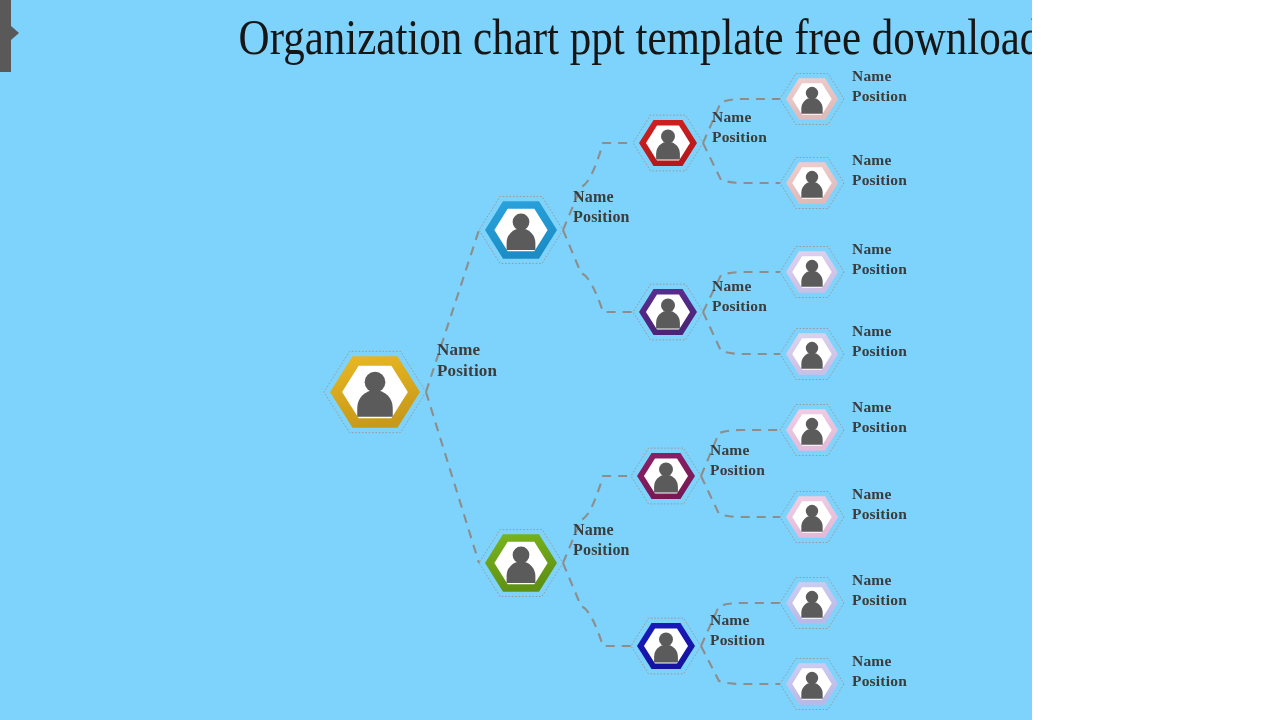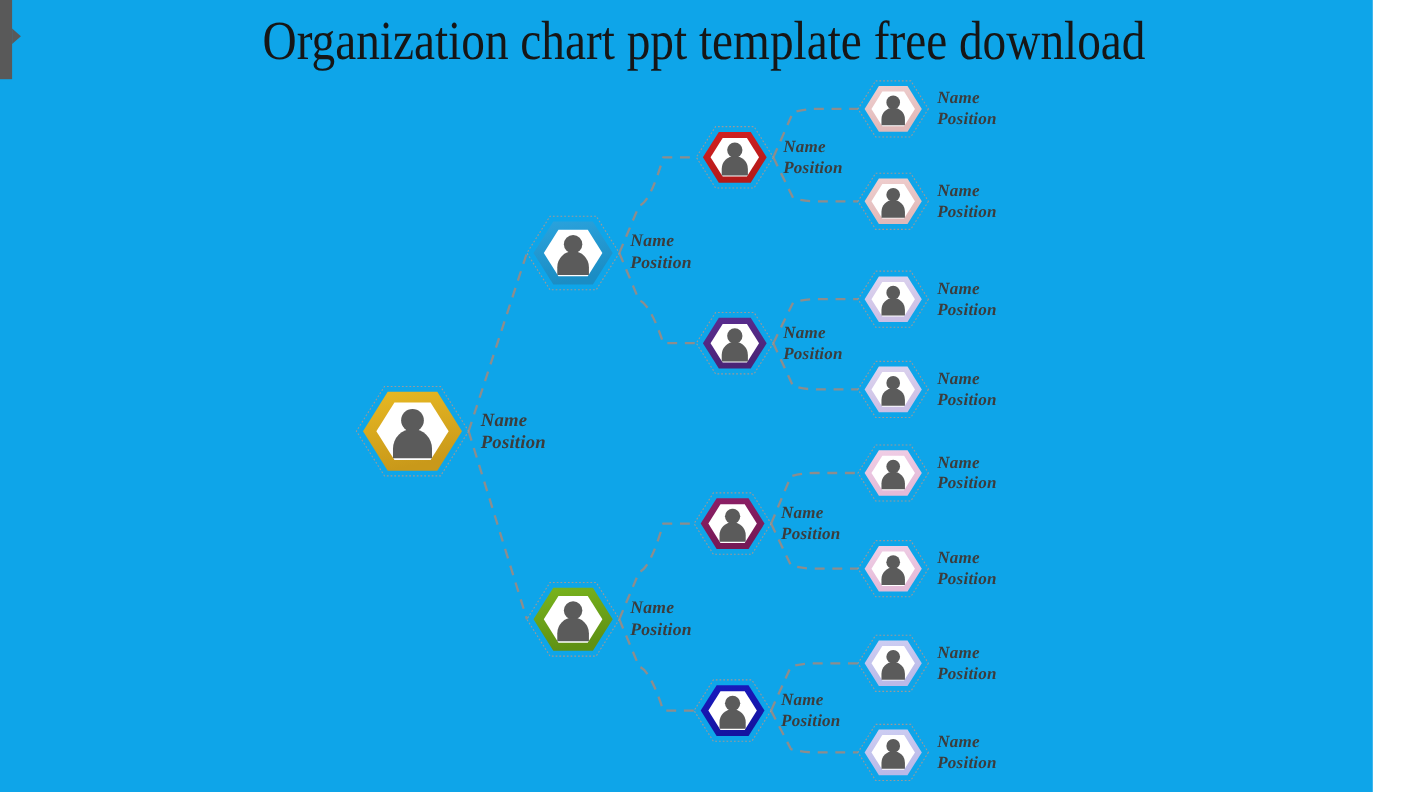--- a/index.html
+++ b/index.html
@@ -9,23 +9,23 @@
     background: #ffffff;
   }
   body {
     font-family: "Liberation Serif", "DejaVu Serif", serif;
     width: 1280px;
     height: 720px;
     overflow: hidden;
   }
   #slide {
     position: relative;
-    width: 1248px;
+    width: 1032px;
     height: 720px;
-    background: #0ea5e9;
+    background: #7dd3fc;
     overflow: hidden;
   }
 
   
   #edge-tab {
     position: absolute;
     left: 0;
     top: 0;
     width: 11px;
     height: 72px;
@@ -73,22 +73,21 @@
     stroke: #8d8d8d;
     stroke-width: 2.1;
     stroke-dasharray: 9 7;
     stroke-linecap: butt;
   }
 
   
   .node {
     position: absolute;
     display: flex;
-    align-items: center;
-    font-style: italic;
+    align-items: flex-start;
   }
   .hexwrap {
     position: relative;
     flex: 0 0 auto;
     display: block;
   }
   .hexwrap svg { display: block; }
 
   .node-label {
     margin-left: 8px;

